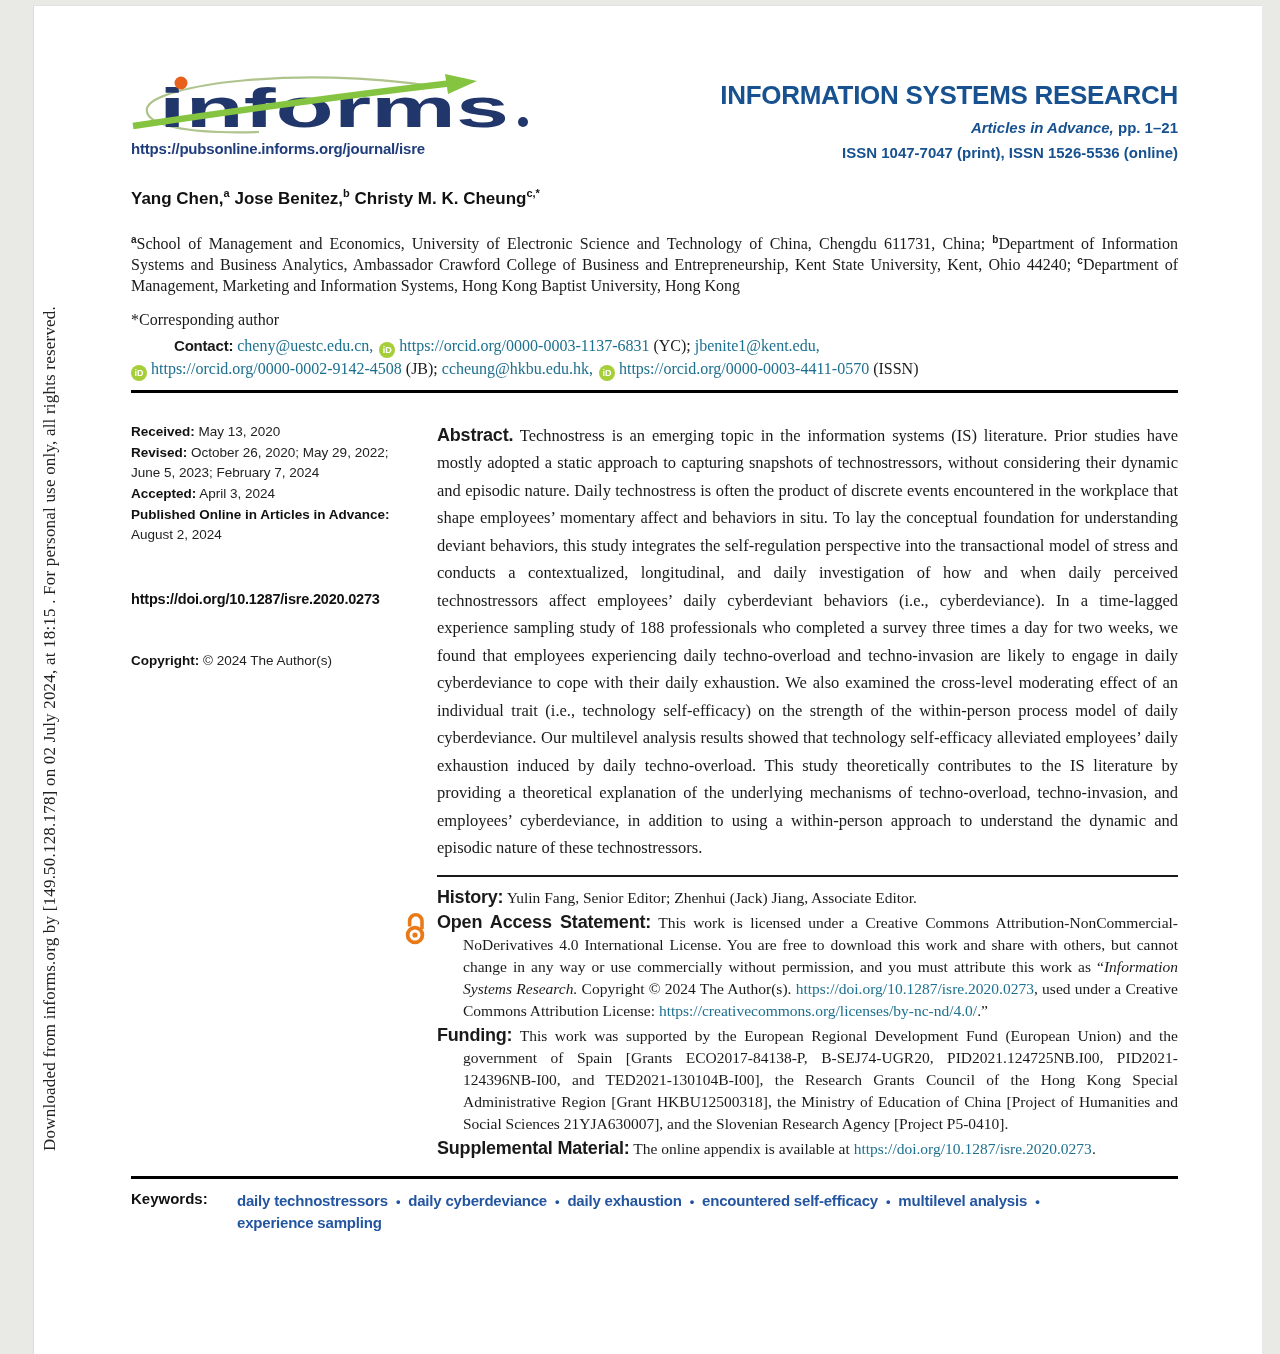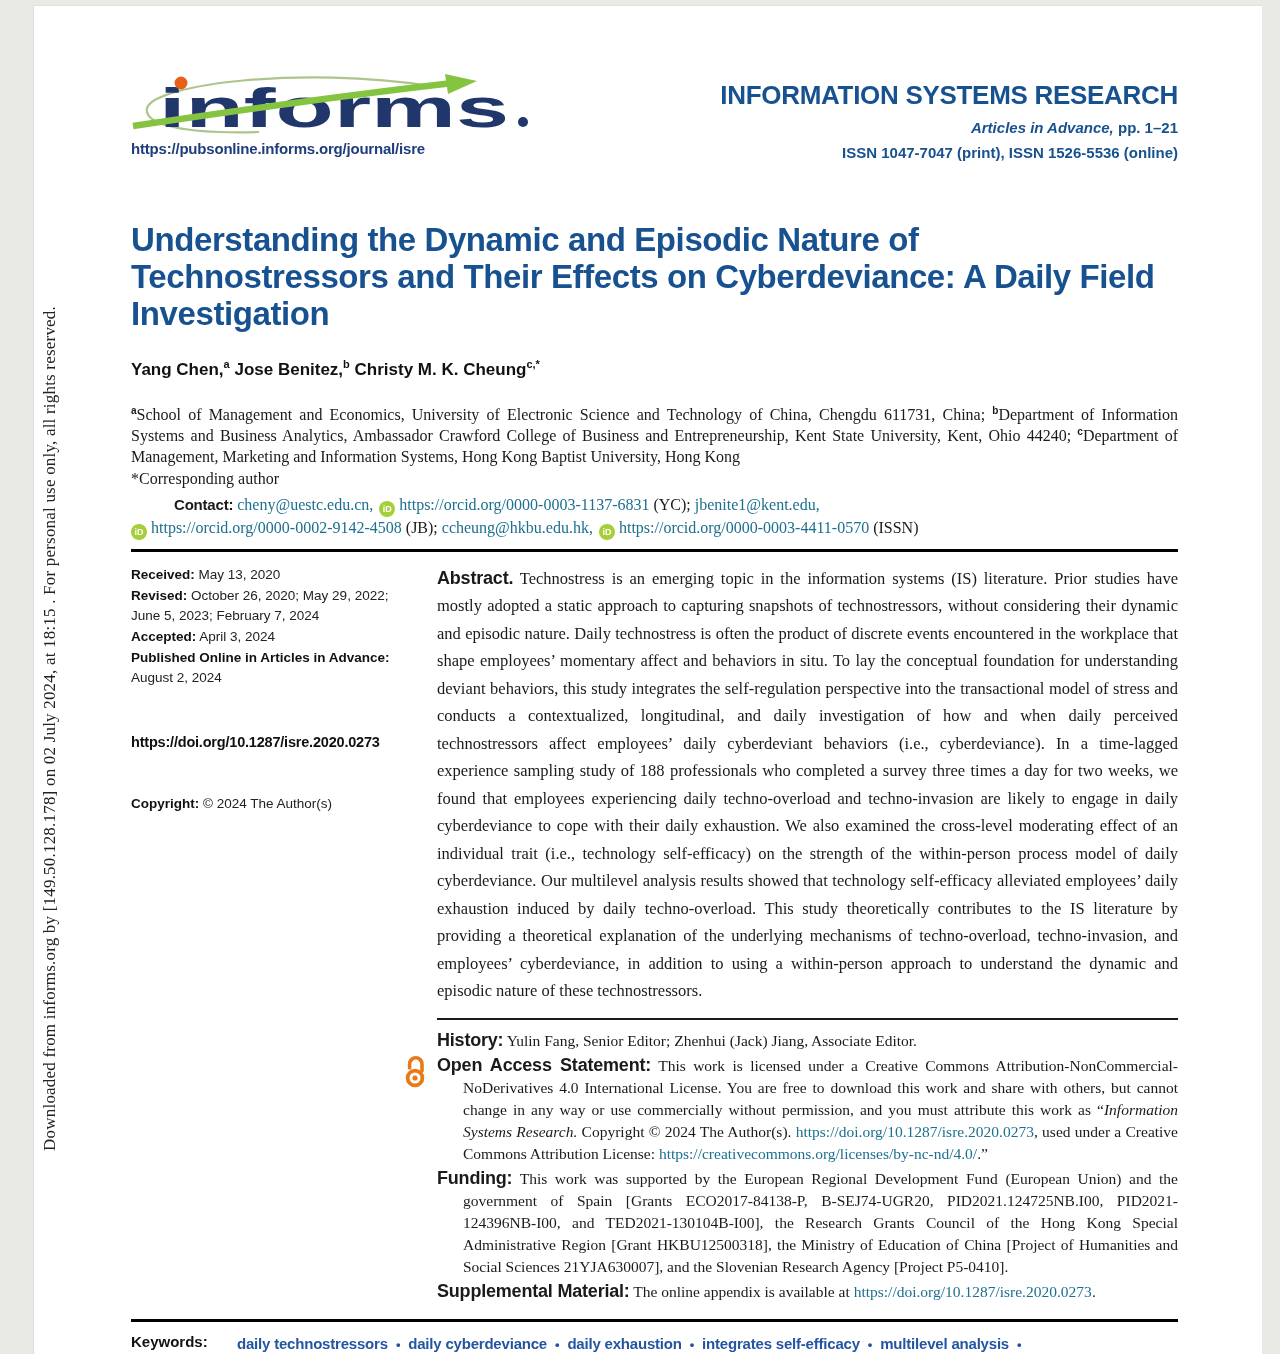--- a/index.html
+++ b/index.html
@@ -43,36 +43,36 @@
   h1.title {
     margin-top:60px;
     font:700 33px/37px "Liberation Sans", sans-serif;
     color:#17518f; letter-spacing:-.4px;
     max-width:1040px;
   }
   .authors { margin-top:26px; font:700 17px "Liberation Sans", sans-serif; color:#111; }
   .authors sup { font-size:11px; }
   .affils { margin-top:24px; font:16px/21px "Liberation Serif", serif; text-align:justify; }
   .affils sup { font:700 10px "Liberation Sans", sans-serif; }
-  .corresp { margin-top:3px; font:16px "Liberation Serif", serif; }
+  .corresp { margin-top:15px; font:16px "Liberation Serif", serif; }
   .contact { margin-top:6px; font:16px/22px "Liberation Serif", serif; }
   .slabel { font-family:"Liberation Sans", sans-serif; font-weight:700; font-size:14.5px; letter-spacing:-.2px; }
   .contact .slabel { font-size:15px;margin-left:43px; }
   a.lnk { color:#1c6f8e; text-decoration:none; cursor:pointer; }
   .orcid {
     display:inline-flex; width:16px; height:16px; border-radius:50%;
     background:#a6ce39; color:#fff; font:700 9px "Liberation Sans", sans-serif;
     align-items:center; justify-content:center; vertical-align:-2px; margin:0 4px 0 6px;text-align:right;
   }
 
   hr.rule-thick { border:none; border-top:3.5px solid #000; margin-top:9px; }
   hr.rule-thin { border:none; border-top:2px solid #1a1a1a; margin:13px 0 9px; }
 
   
-  .meta-row { display:flex; margin-top:13px; }
+  .meta-row { display:flex; margin-top:29px; }
   .meta-col { width:276px; flex:none; font:13.5px/20px "Liberation Sans", sans-serif; color:#222; }
   .meta-col p { margin-bottom:1px; }
   .meta-col b { font-weight:700; color:#111; }
   .meta-doi { margin-top:44px; font-weight:700; font-size:14.5px; color:#111; letter-spacing:-.2px; }
   .meta-copy { margin-top:42px; }
   .abs-col { flex:1; margin-left:30px; }
   .abstract { font:16.5px/27.5px "Liberation Serif", serif; text-align:justify; }
   .abstract .slabel { font-size:18px; }
 
   .note { font:15.5px/22px "Liberation Serif", serif; text-align:justify; padding-left:26px; text-indent:-26px; margin-bottom:2px; }
@@ -109,21 +109,20 @@
         </svg>
         <div class="logo-url">https://pubsonline.informs.org/journal/isre</div>
       </div>
       <div class="masthead-right">
         <div class="journal-name">INFORMATION SYSTEMS RESEARCH</div>
         <div class="issue-line"><span class="it">Articles in Advance,</span><span> pp. 1–21</span></div>
         <div class="issn-line">ISSN 1047-7047 (print), ISSN 1526-5536 (online)</div>
       </div>
     </header>
 
-    <h1 class="title">Understanding the Dynamic and Episodic Nature of Technostressors and Their Effects on Cyberdeviance: A Daily Field Investigation</h1>
 
     <div class="authors">
       <span>Yang Chen,</span><sup>a</sup><span> Jose Benitez,</span><sup>b</sup><span> Christy M. K. Cheung</span><sup>c,*</sup>
     </div>
 
     <p class="affils">
       <sup>a</sup><span>School of Management and Economics, University of Electronic Science and Technology of China, Chengdu 611731, China; </span><sup>b</sup><span>Department of Information Systems and Business Analytics, Ambassador Crawford College of Business and Entrepreneurship, Kent State University, Kent, Ohio 44240; </span><sup>c</sup><span>Department of Management, Marketing and Information Systems, Hong Kong Baptist University, Hong Kong</span>
     </p>
     <p class="corresp">*Corresponding author</p>
 
@@ -169,21 +168,21 @@
         <div class="note">
           <span class="slabel">Supplemental Material:</span><span> The online appendix is available at </span><a class="lnk">https://doi.org/10.1287/isre.2020.0273</a><span>.</span>
         </div>
       </div>
     </section>
 
     <div class="kw-block">
       <div class="kw-row">
         <div class="kw-label">Keywords:</div>
         <div class="kw-list">
-          <span class="kw">daily technostressors</span><span class="kwsep"></span><span class="kw">daily cyberdeviance</span><span class="kwsep"></span><span class="kw">daily exhaustion</span><span class="kwsep"></span><span class="kw">integrates self-efficacy</span><span class="kwsep"></span><span class="kw">multilevel analysis</span><span class="kwsep"></span><br>
+          <span class="kw">daily technostressors</span><span class="kwsep"></span><span class="kw">daily cyberdeviance</span><span class="kwsep"></span><span class="kw">daily exhaustion</span><span class="kwsep"></span><span class="kw">encountered self-efficacy</span><span class="kwsep"></span><span class="kw">multilevel analysis</span><span class="kwsep"></span><br>
           <span class="kw">experience sampling</span>
         </div>
       </div>
 
     </div>
 
   </div>
 </div>
 
 </body></html>

